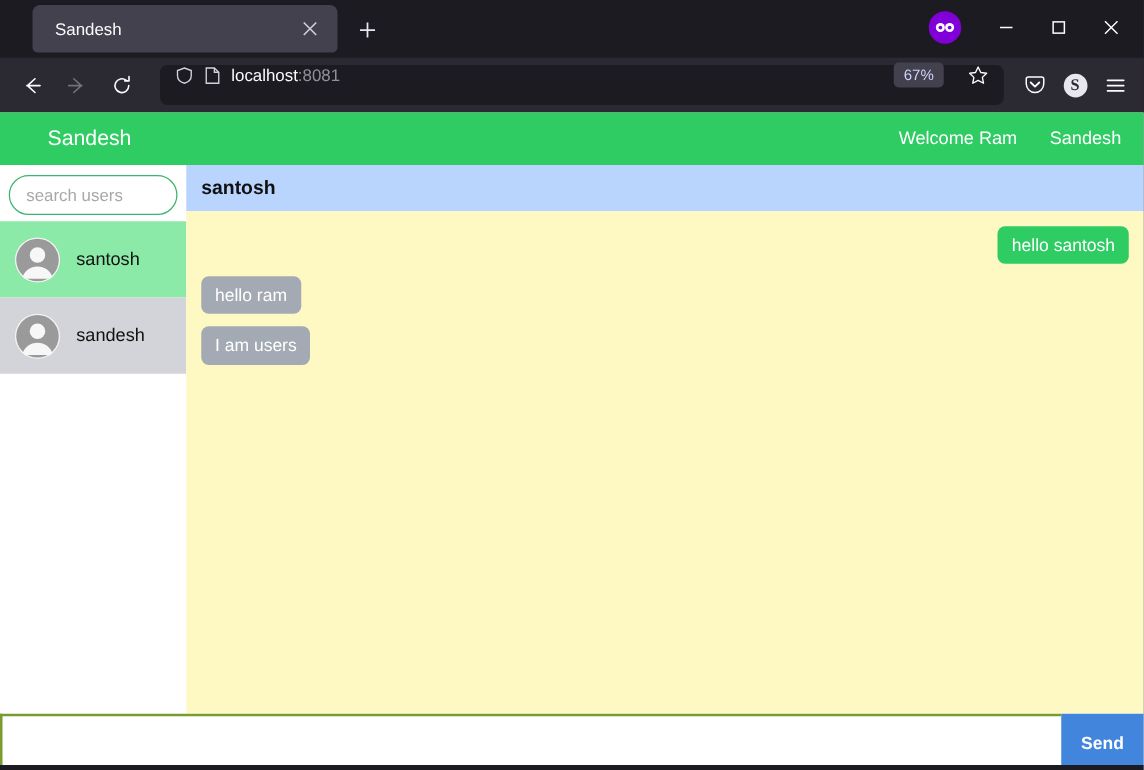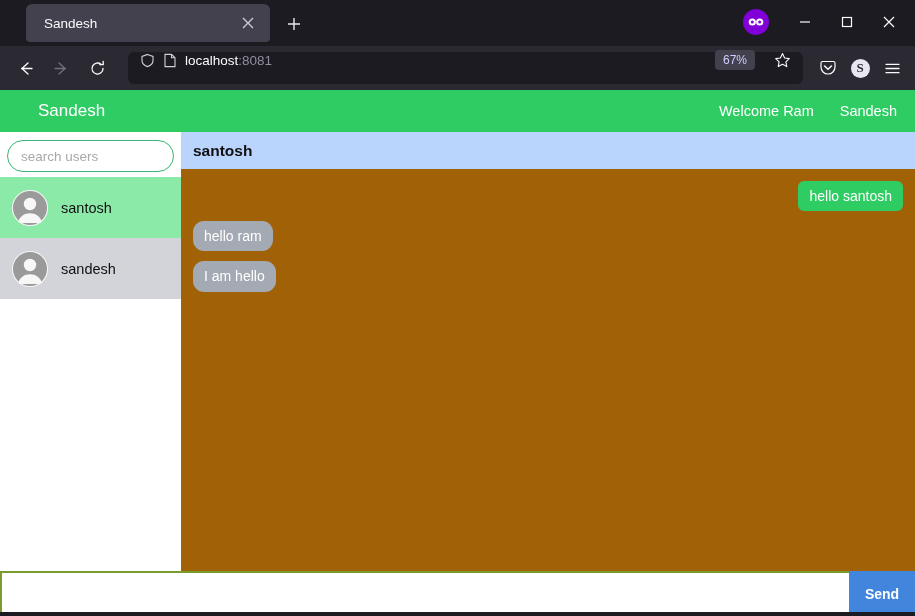--- a/index.html
+++ b/index.html
@@ -99,21 +99,21 @@
     padding: 0 18px 0 38px; flex-shrink: 0;
   }
   .brand { color: #fff; font-size: 17px; }
   .appnav { display: flex; align-items: center; gap: 26px; }
   .appnav a { color: #fff; font-size: 14.5px; text-decoration: none; }
 
   .body-row { flex: 1; display: flex; min-height: 0; }
 
   
   .sidebar {
-    width: 181px; background: #fff; flex-shrink: 0;
+    width: 149px; background: #fff; flex-shrink: 0;
     display: flex; flex-direction: column;
   }
   .search-wrap { padding: 8px 7px 5px 7px; }
   .search-input {
     width: 100%; height: 32px;
     border: 1px solid #3cb371; border-radius: 16px;
     padding: 0 13px; font-size: 13.5px; color: #222;
     font-family: "Liberation Sans", sans-serif; outline: none;
     background: #fff;
   }
@@ -135,34 +135,34 @@
 
   
   .chat { flex: 1; display: flex; flex-direction: column; min-width: 0; }
   .chat-header {
     height: 37px; background: #b9d4fd;
     display: flex; align-items: center; padding: 0 12px;
     flex-shrink: 0;
   }
   .chat-header .title { font-size: 15.5px; font-weight: bold; color: #111; }
   .messages {
-    flex: 1; background: #a16207; padding: 12px 12px 0 12px;
+    flex: 1; background: #fef9c3; padding: 12px 12px 0 12px;
     display: flex; flex-direction: column; gap: 10px;
     overflow-y: auto; min-height: 0;
   }
   .msg-row { display: flex; }
   .msg-row.out { justify-content: flex-end; }
   .msg-row.in { justify-content: flex-start; }
   .bubble {
     padding: 6px 11px; border-radius: 6px;
     font-size: 14px; color: #fff; max-width: 65%;
     line-height: 1.3;
   }
   .bubble.out { background: #2ecc63; }
-  .bubble.in  { background: #a4aab3; border-radius: 11px; }
+  .bubble.in  { background: #a4aab3; }
 
   .composer {
     height: 45px; display: flex; align-items: stretch;
     background: #fff; flex-shrink: 0; 
   }
   .msg-input {
     flex: 1; border: 2px solid #7a9c2e; border-right: none;
     background: #fff; font-size: 14px; padding: 0 8px;
     font-family: "Liberation Sans", sans-serif; outline: none;
     color: #111;
@@ -327,21 +327,21 @@
         </div>
 
         <div class="messages">
           <div class="msg-row out">
             <div class="bubble out">hello santosh</div>
           </div>
           <div class="msg-row in">
             <div class="bubble in">hello ram</div>
           </div>
           <div class="msg-row in">
-            <div class="bubble in">I am hello</div>
+            <div class="bubble in">I am users</div>
           </div>
         </div>
       </div>
     </div>
 
     <div class="composer">
       <input class="msg-input" type="text" autofocus="" placeholder="" style="">
       <button class="send-btn">Send</button>
     </div>
 

